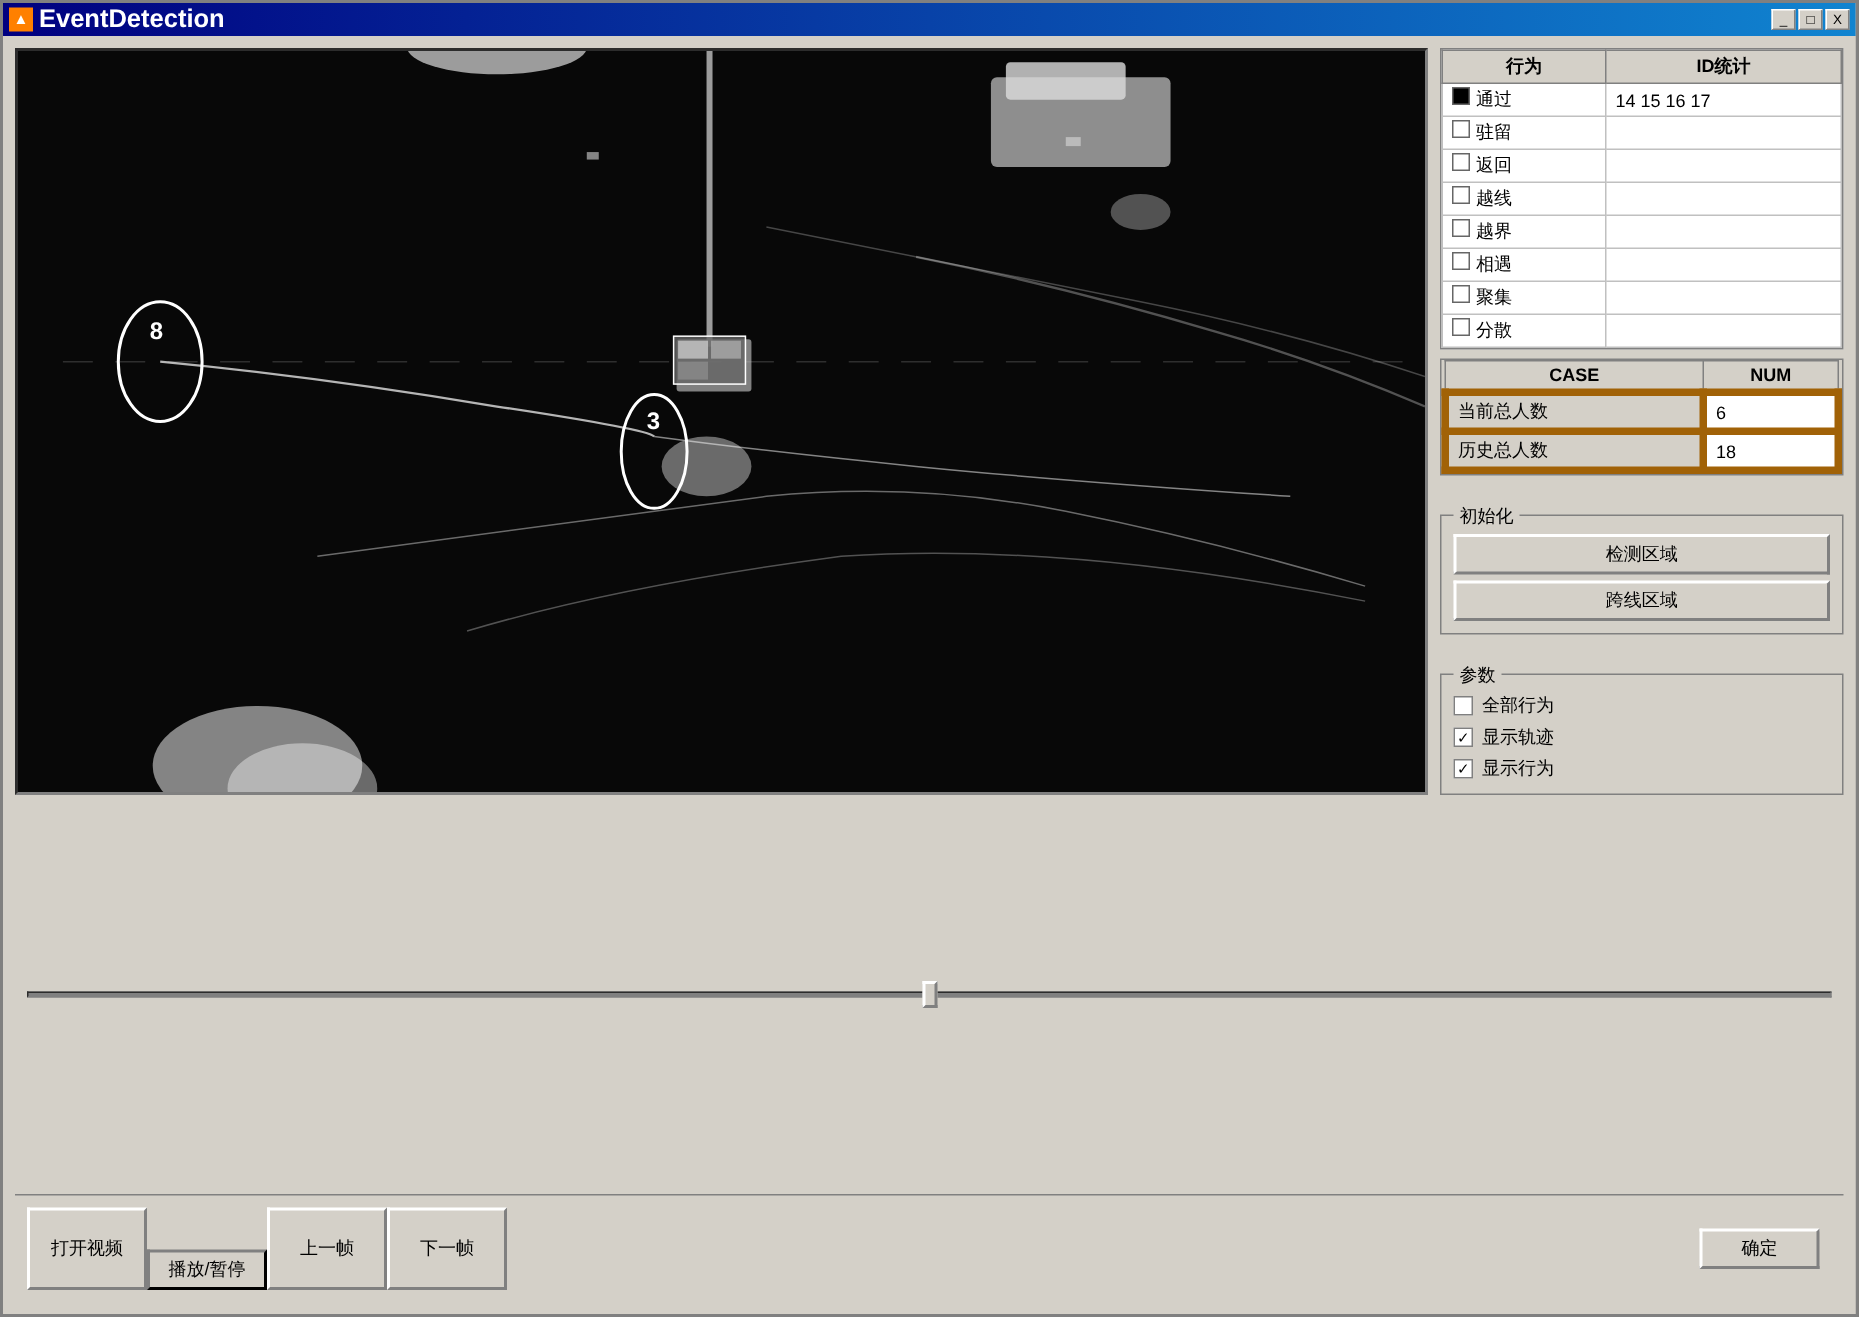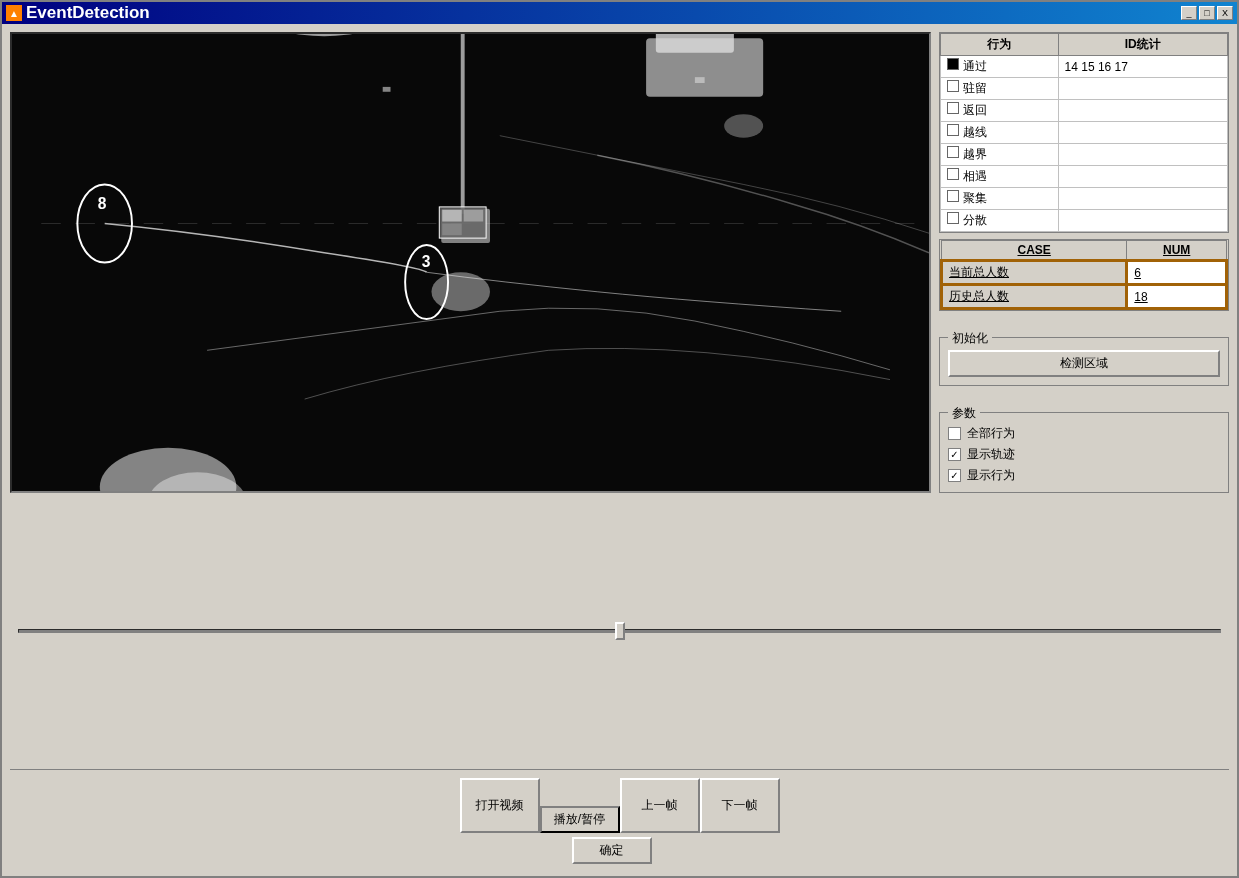--- a/index.html
+++ b/index.html
@@ -88,21 +88,21 @@
     .video-panel {
       flex: 1;
       background: #000;
       border: 2px inset #808080;
       position: relative;
       overflow: hidden;
     }
 
     
     .right-panel {
-      width: 290px;
+      width: 269px;
       display: flex;
       flex-direction: column;
       gap: 6px;
     }
 
     
     .behavior-table {
       border: 1px solid #808080;
       background: #fff;
     }
@@ -147,33 +147,32 @@
 
     
     .case-table {
       border: 1px solid #808080;
       background: #d4d0c8;
     }
 
     .case-table table {
       width: 100%;
       border-collapse: collapse;
-      text-decoration: underline;
     }
 
     .case-table th {
       background: #d4d0c8;
       border: 1px solid #808080;
       padding: 2px 6px;
       text-align: center;
       font-size: 12px;
     }
 
     .case-table td {
-      border: 3px solid #a16207;
+      border: 5px solid #a16207;
       padding: 2px 6px;
       font-size: 12px;
       background: #fff;
     }
 
     .case-table td.label-cell {
       background: #d4d0c8;
     }
 
     
@@ -247,21 +246,20 @@
     }
 
     
     .bottom-bar {
       display: flex;
       align-items: center;
       gap: 0;
       padding: 4px 0;
       border-top: 1px solid #808080;
       flex-shrink: 0;
-      flex-direction: column;
     }
 
     .slider-container {
       flex: 1;
       display: flex;
       align-items: center;
       padding: 0 8px;
     }
 
     .slider-track {
@@ -486,20 +484,21 @@
                   <td>18</td>
                 </tr>
               </tbody>
           </table>
         </div>
 
         <div class="groupbox">
           <span class="groupbox-title">初始化</span>
           <div class="groupbox-content">
             <button class="win-button">检测区域</button>
+            <button class="win-button">跨线区域</button>
           </div>
         </div>
 
         <div class="groupbox">
           <span class="groupbox-title">参数</span>
           <div class="groupbox-content" id="params-content">
           <div class="checkbox-row">
                 <div class="win-checkbox"></div>
                 <span>全部行为</span>
               </div>

